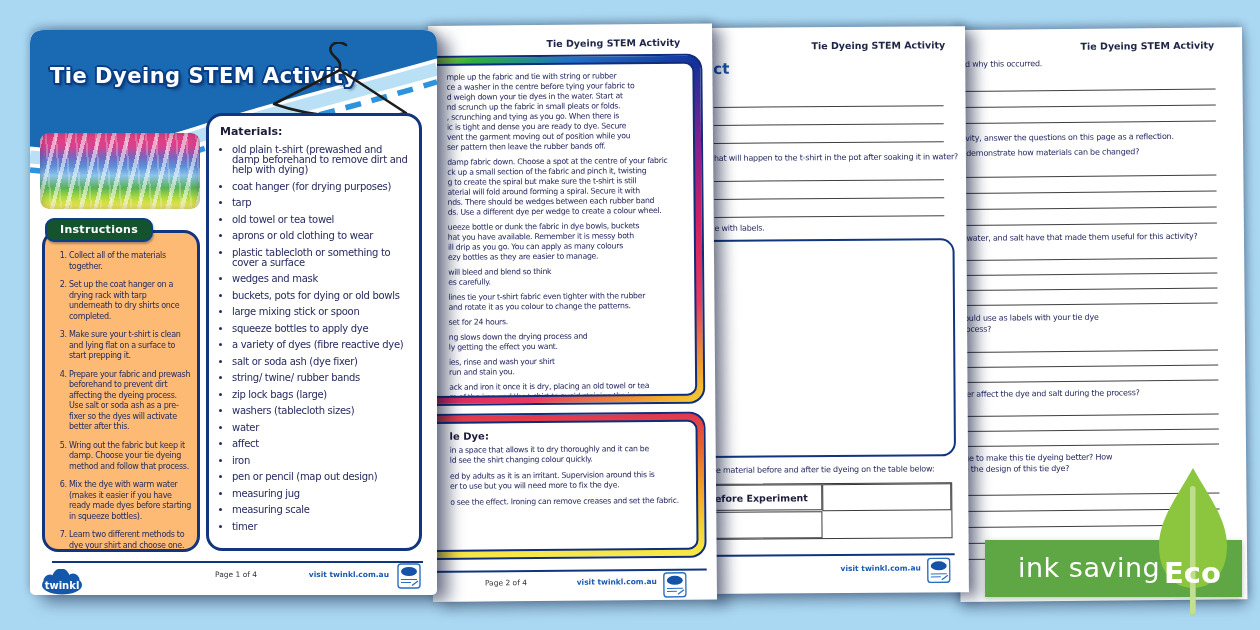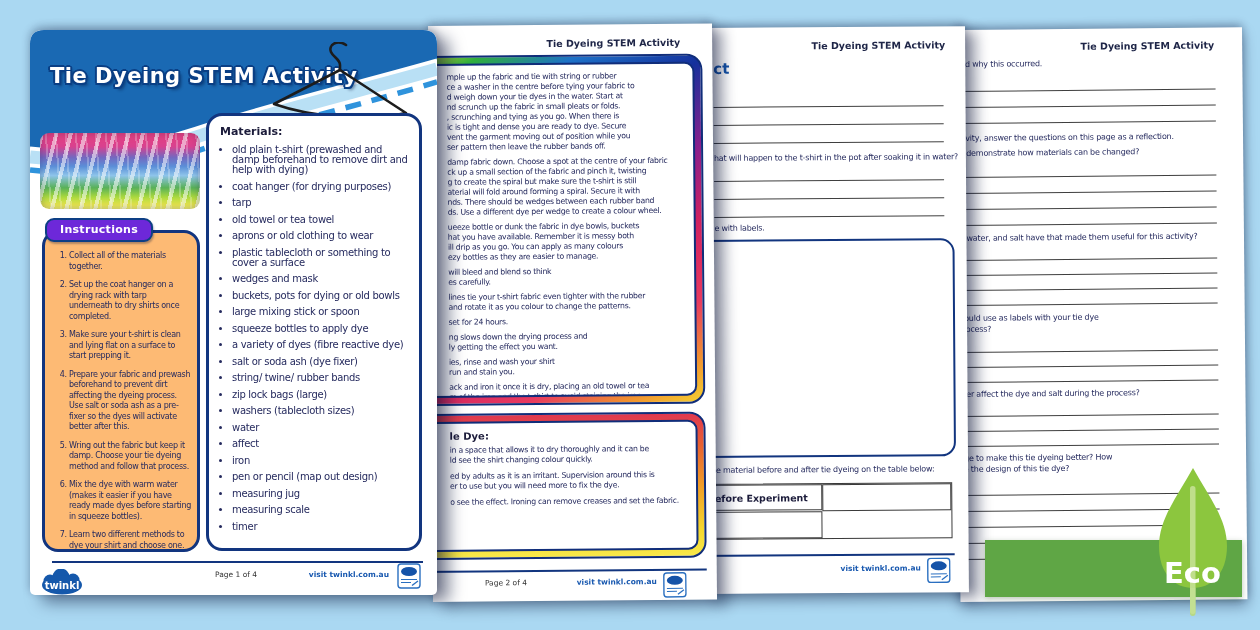--- a/index.html
+++ b/index.html
@@ -33,21 +33,21 @@
                 3px 3px 3px rgba(0,20,60,.45); }
   .p1-hanger { position:absolute; left:240px; top:12px; z-index:4; }
   .p1-photo { position:absolute; left:10px; top:103px; width:160px; height:76px; z-index:5;
     border-radius:9px;
     background:
       repeating-linear-gradient(104deg, rgba(255,255,255,.55) 0 4px, rgba(255,255,255,0) 4px 14px),
       repeating-linear-gradient(86deg, rgba(255,255,255,.25) 0 2px, rgba(255,255,255,0) 2px 10px),
       linear-gradient(180deg,#e8417f 0%,#d8418f 18%,#7468c0 32%,#5b8fd8 44%,#8ec4ea 56%,#59b158 72%,#a8d83e 84%,#e8e84a 94%,#f4f06a 100%);
     box-shadow:inset 0 0 8px rgba(30,30,90,.35); }
   .p1-ins-badge { position:absolute; left:15px; top:188px; z-index:7;
-    background:#6d28d9; border:2px solid #0d3f85; border-radius:9px;
+    background:#14532d; border:2px solid #0d3f85; border-radius:9px;
     color:#fff; font-weight:bold; font-size:11px; padding:3px 13px 4px; letter-spacing:.3px;
     box-shadow:1px 2px 2px rgba(0,20,60,.3); }
   .p1-ins-box { position:absolute; left:12px; top:200px; width:158px; height:322px; z-index:6;
     border:3px solid #12357f; border-radius:16px; background:#fdba74; overflow:hidden;
     padding:18px 6px 4px 8px; }
   .p1-ins-box ol { padding-left:16px; font-size:8px; line-height:10.5px; letter-spacing:-0.3px; }
   .ins-item { margin-bottom:8px; }
   .p1-mat-box { position:absolute; left:176px; top:83px; width:216px; height:438px; z-index:6;
     border:3px solid #12357f; border-radius:16px; background:#fff; overflow:hidden;
     padding:9px 7px 4px 11px; }
@@ -342,20 +342,21 @@
       <svg viewBox="0 0 24 26" width="24" height="26">
         <rect x="1" y="1" width="22" height="24" rx="3" fill="#fff" stroke="#2a6fc0" stroke-width="1.4"></rect>
         <ellipse cx="12" cy="8.5" rx="8" ry="4.5" fill="#1553a8"></ellipse>
         <path d="M4 16.5 h16 M4 19.5 h10" stroke="#2a6fc0" stroke-width="1"></path>
         <path d="M15 22.5 l6 -4.5" stroke="#2a6fc0" stroke-width="1.3"></path>
       </svg>
     </div>
   </section>
 
   <div class="eco-banner"></div>
+  <div class="eco-ink">ink saving</div>
   <div class="eco-leaf">
     <svg viewBox="0 0 76 152" width="76" height="152">
       <rect x="35" y="20" width="5.5" height="130" rx="2.7" fill="#b7d986"></rect>
       <path d="M38,2 C52,28 72,52 72,80 C72,108 56,122 38,122 C20,122 4,108 4,80 C4,52 24,28 38,2 Z" fill="#8cc63e"></path>
       <rect x="35" y="20" width="5.5" height="128" rx="2.7" fill="#c4e094" opacity="0.9"></rect>
     </svg>
   </div>
   <div class="eco-label">Eco</div>
 
 </div>

